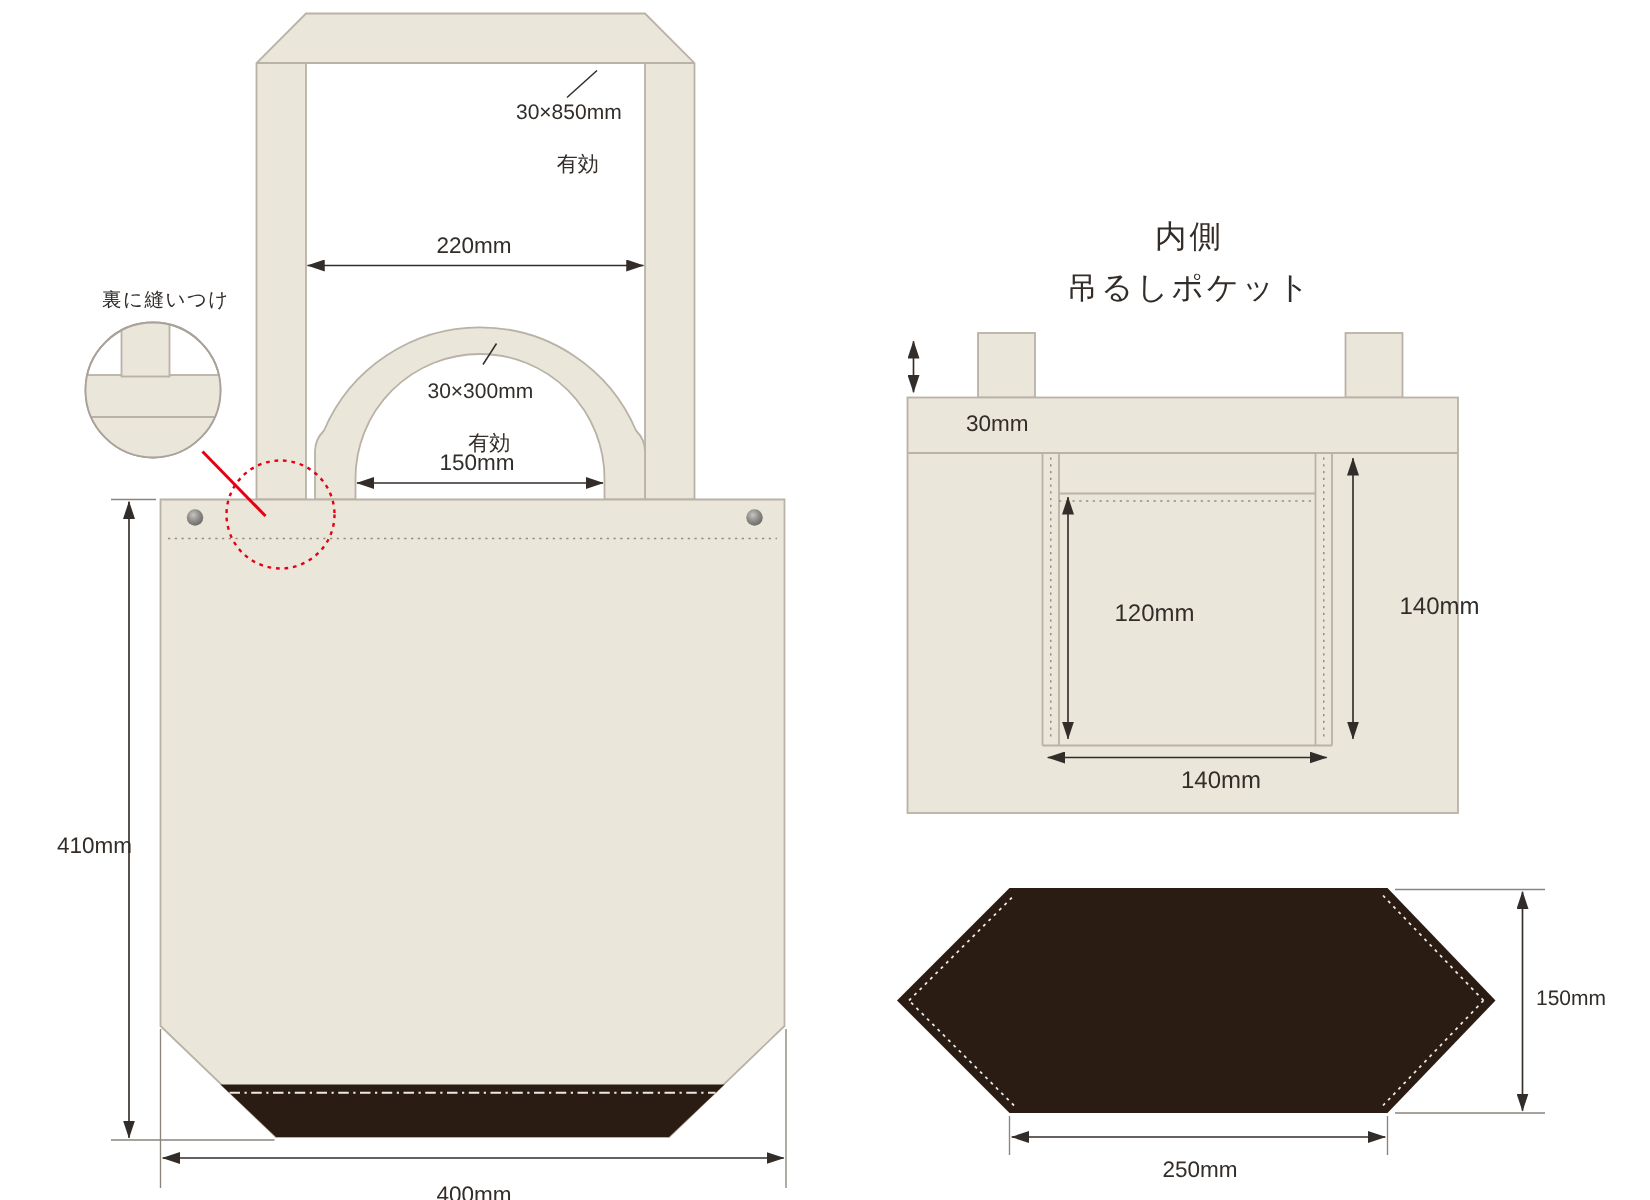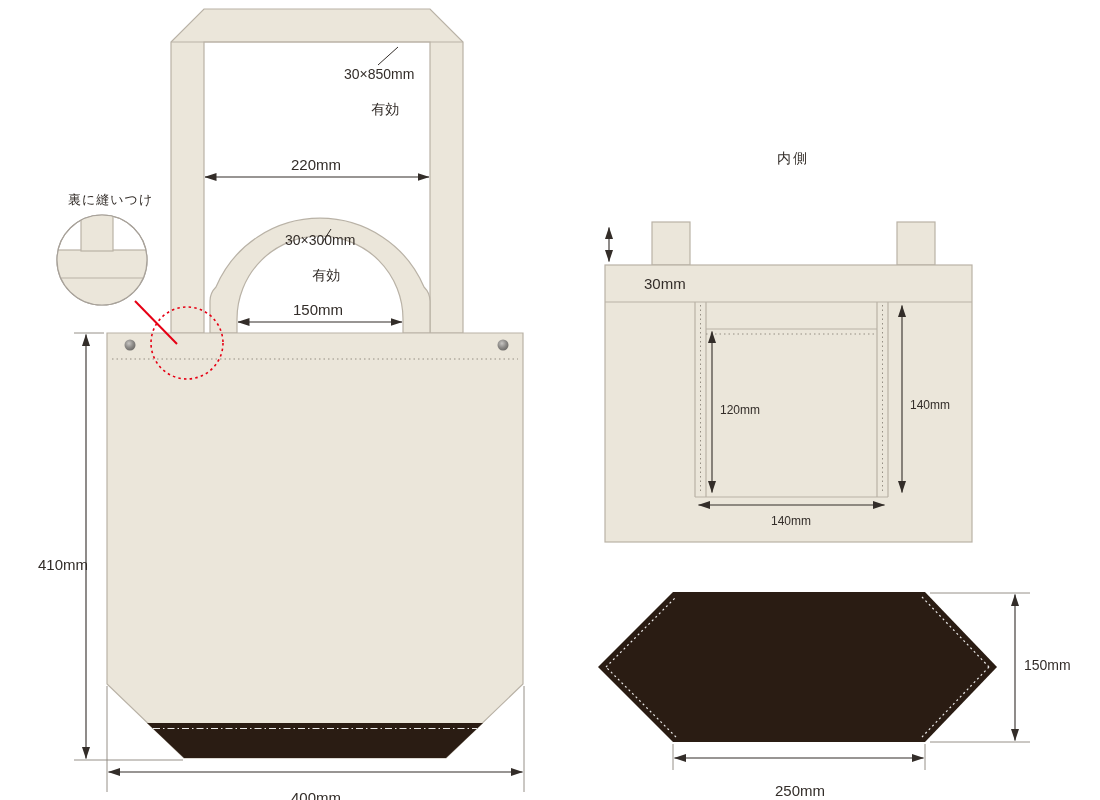--- a/index.html
+++ b/index.html
@@ -6,23 +6,23 @@
   #stage{
     position:relative;width:1100px;height:800px;background:#fff;overflow:hidden;
     font-family:Liberation Sans, sans-serif;color:var(--ink,#332d29);
   }
   #drawing{position:absolute;left:0;top:0;}
   .lbl{position:absolute;white-space:pre;color:var(--ink,#332d29);line-height:1.25;}
   .lbl.center{transform:translate(-50%,-50%);}
   .lbl.left{transform:translate(0,-50%);}
   .note{font-size:14px;}
   .dim{font-size:15px;}
-  .dim-lg{font-size:12px;}
+  .dim-lg{font-size:16px;margin-left:23px;}
   .dim-sm{font-size:14px;}
-  .title{font-size:14px;letter-spacing:2px;}
+  .title{font-size:21px;letter-spacing:2px;}
   .small-note{font-size:13px;letter-spacing:1px;}
   
   .canvas-fill{fill:var(--canvas,#ebe6da);stroke:var(--canvas-outline,#b9b2a6);stroke-width:1.2;}
   .canvas-line{stroke:var(--canvas-outline,#b9b2a6);stroke-width:1.2;fill:none;}
   .stitch{stroke:#948e83;stroke-width:1;stroke-dasharray:1.5 3;fill:none;}
   .dark-fill{fill:var(--bottom-dark,#2a1c13);stroke:none;}
   .white-stitch{stroke:rgba(255,255,255,.9);stroke-width:1.2;fill:none;}
   .dimline{stroke:var(--ink,#332d29);stroke-width:1.1;fill:none;}
   .extline{stroke:#8a847b;stroke-width:0.9;fill:none;}
   .leader{stroke:var(--ink,#332d29);stroke-width:1;fill:none;}
@@ -111,30 +111,31 @@
       <path class="extline" d="M930,593 L1030,593 M930,742 L1030,742"></path>
       <path class="dimline" d="M1015,594.5 L1015,740.5" marker-start="url(#arr)" marker-end="url(#arr)"></path>
       <path class="extline" d="M673,744 L673,770 M925,744 L925,770"></path>
       <path class="dimline" d="M674.5,758 L923.5,758" marker-start="url(#arr)" marker-end="url(#arr)"></path>
     </g>
   </svg>
 
   <div class="lbl note" style="left:344px;top:66px;"><span>30×850mm</span><br>
        <span>有効</span></div>
 
-  <div class="lbl note" style="left:285px;top:232px;"><span>30×300mm</span><br>
+  <div class="lbl note" style="left:285px;top:252px;"><span>30×300mm</span><br>
        <span>有効</span></div>
 
   <div class="lbl dim center" style="left:316px;top:165px;">220mm</div>
   <div class="lbl dim center" style="left:318px;top:310px;">150mm</div>
   <div class="lbl dim left" style="left:38px;top:565px;">410mm</div>
   <div class="lbl dim center" style="left:316px;top:798px;">400mm</div>
   <div class="lbl small-note left" style="left:68px;top:200px;">裏に縫いつけ</div>
 
   <div class="lbl title center" style="left:793px;top:159px;">内側</div>
+  <div class="lbl title center" style="left:793px;top:193px;">吊るしポケット</div>
   <div class="lbl dim left" style="left:644px;top:284px;">30mm</div>
   <div class="lbl dim-lg left" style="left:720px;top:410px;">120mm</div>
   <div class="lbl dim-lg left" style="left:910px;top:405px;">140mm</div>
   <div class="lbl dim-lg center" style="left:791px;top:521px;">140mm</div>
 
   <div class="lbl dim-sm left" style="left:1024px;top:666px;">150mm</div>
-  <div class="lbl dim center" style="left:800px;top:781px;margin-top:10px;">250mm</div>
+  <div class="lbl dim center" style="left:800px;top:781px;">250mm</div>
 </div>
 
 </body></html>

